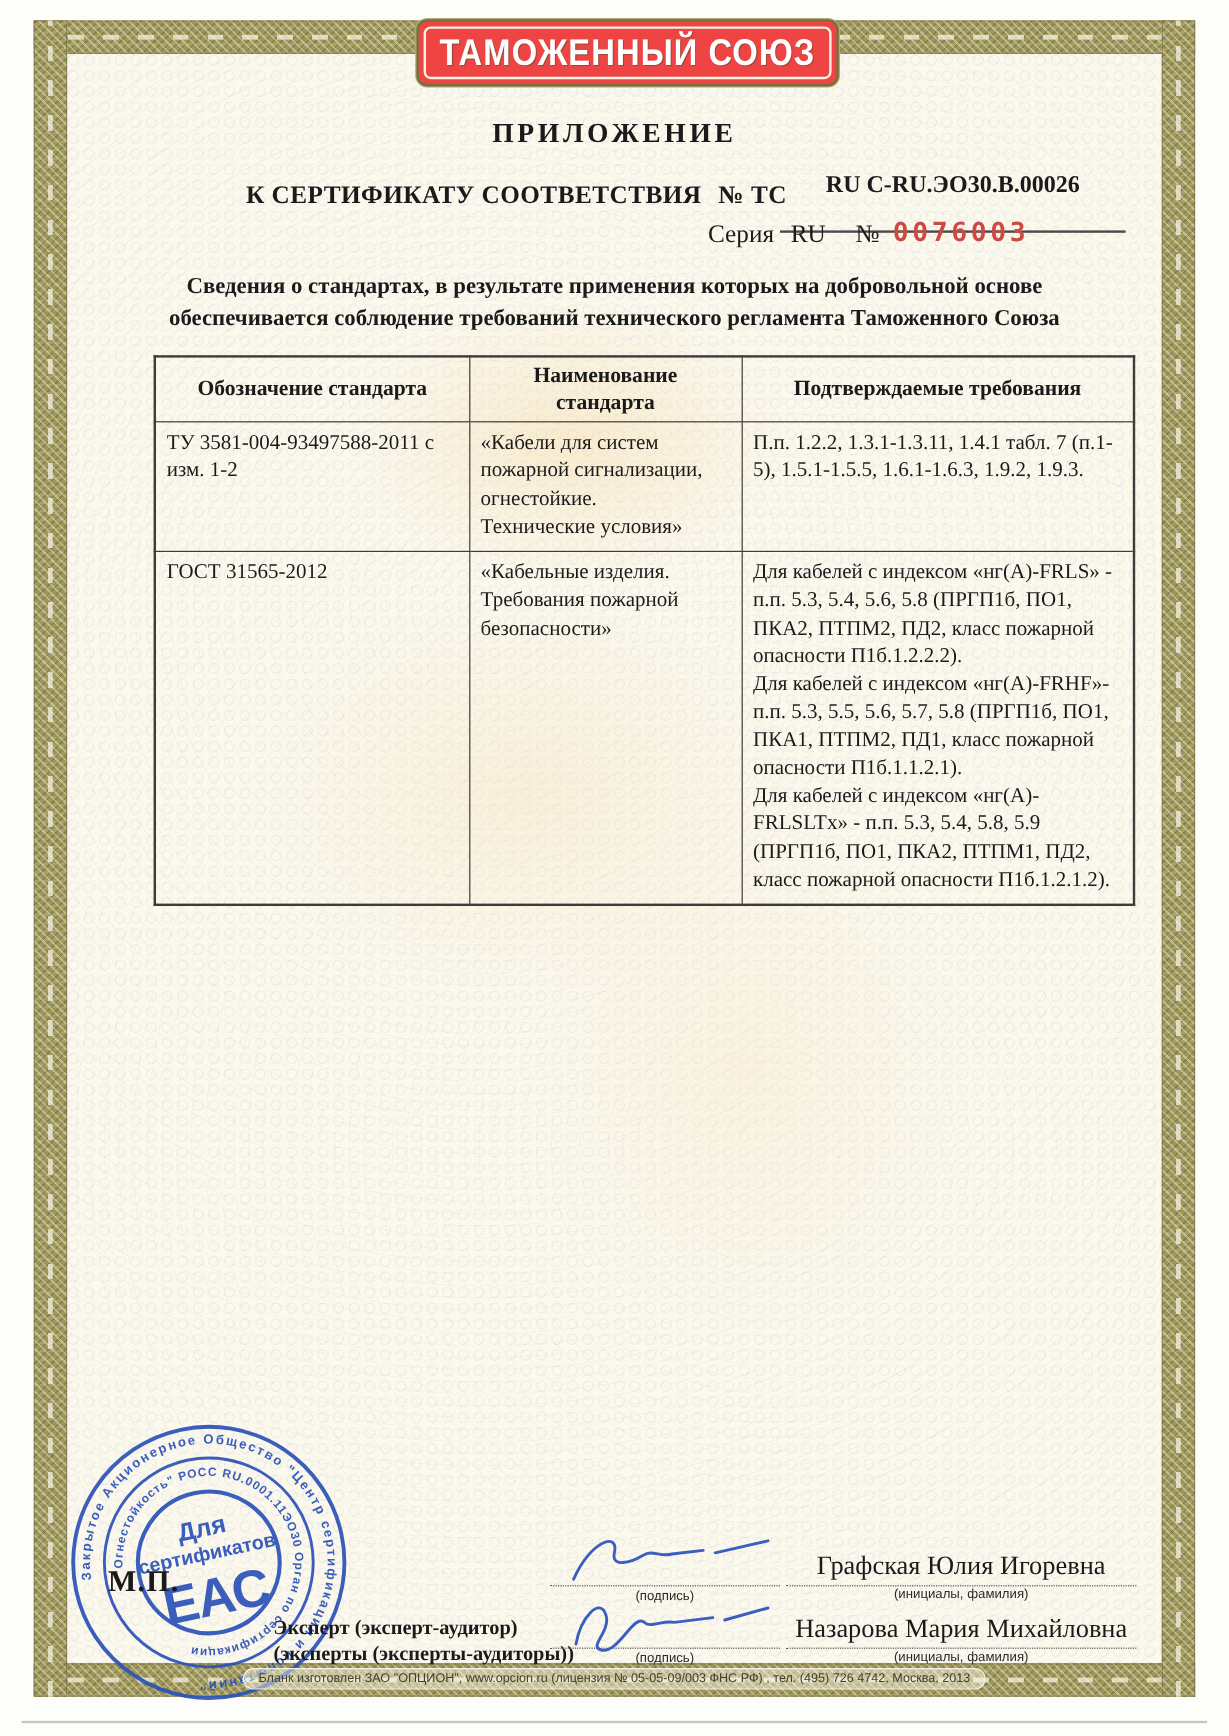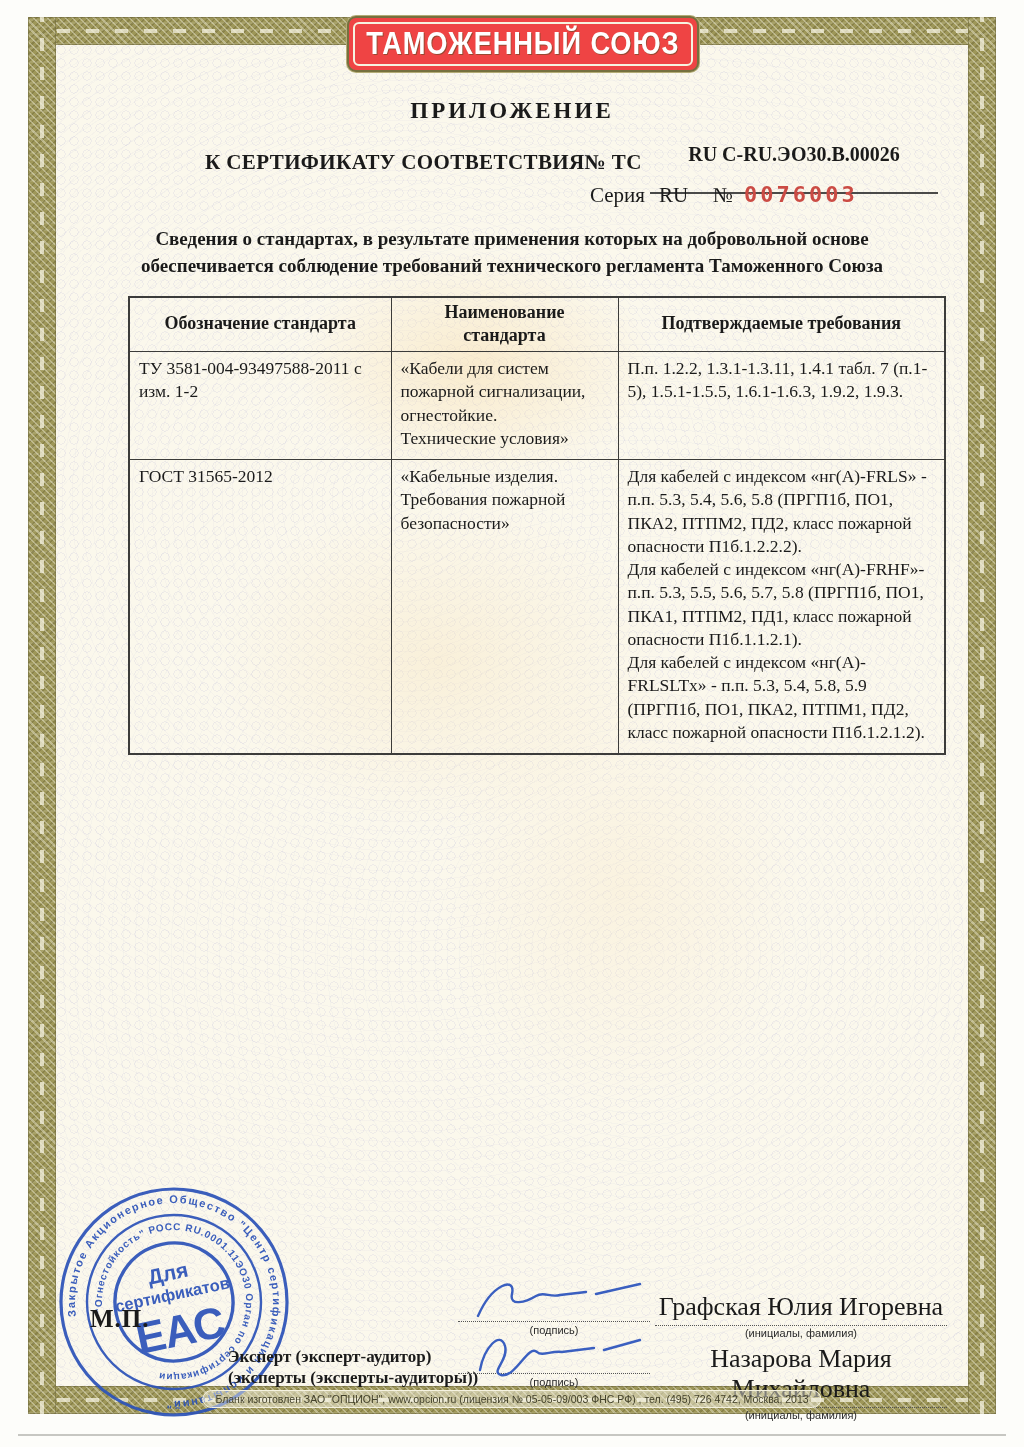--- a/index.html
+++ b/index.html
@@ -50,21 +50,21 @@
   .banner-text {
     font-family:"Liberation Sans","DejaVu Sans",sans-serif; font-weight:bold; font-size:31px;
     color:#ffffff; letter-spacing:1px; transform:scaleX(0.88); white-space:nowrap;
     text-shadow:1px 1px 0 rgba(80,76,34,0.55);
   }
   
   .abs { position:absolute; z-index:3; }
   .page-title { top:98px; left:0; width:100%; text-align:center;
     font-size:23px; font-weight:bold; letter-spacing:3px; }
   .subtitle { top:150px; left:205px; font-size:21px; font-weight:bold; letter-spacing:0.4px; white-space:nowrap; }
-  .subtitle .numlabel { margin-left:0; }
+  .subtitle .numlabel { margin-left:14px; }
   .certnum { top:143px; left:650px; width:288px; text-align:center;
     font-size:20px; font-weight:bold; padding-bottom:26px; border-bottom:2px solid #4a4a48; }
   .series-label { top:183px; left:590px; font-size:21px; }
   .series-label .ru { margin-left:14px; }
   .numero { top:183px; left:713px; font-size:21px; }
   .series-number { top:182px; left:744px; font-size:22px; font-weight:bold;
     font-family:"DejaVu Sans Mono",monospace; letter-spacing:3px; color:#cb4b44; }
   .intro { top:226px; left:92px; width:840px; text-align:center;
     font-size:19px; font-weight:bold; line-height:1.42; }
   
@@ -89,21 +89,21 @@
   #sig-label-1 { top:1291px; }
   #sig-label-2 { top:1347px; }
   .sig-line { left:458px; width:192px; height:28px; border-bottom:1.5px dotted #555; text-align:center; }
   #sig-line-1 { top:1294px; }
   #sig-line-2 { top:1346px; }
   .line-caption { width:100%; text-align:center; margin-top:30px;
     font-family:"Liberation Sans","DejaVu Sans",sans-serif; font-size:11px; color:#2a2a2a; }
   .name-block { left:655px; width:292px; text-align:center; }
   #name-block-1 { top:1292px; }
   #name-block-2 { top:1344px; }
-  .name-text { font-size:26px; padding-bottom:3px; border-bottom:1.5px dotted #555; }
+  .name-text { font-size:22px; padding-bottom:3px; border-bottom:1.5px dotted #555; }
   .name-caption { font-family:"Liberation Sans","DejaVu Sans",sans-serif; font-size:11px; color:#2a2a2a; margin-top:1px; }
   .sig-stroke { z-index:4; pointer-events:none; }
   #sig-stroke-1 { top:1274px; left:468px; }
   #sig-stroke-2 { top:1324px; left:468px; }
   
   .footer-pill { top:1390px; left:50%; transform:translateX(-50%); z-index:4;
     border:1.5px solid #f5f2e0; border-radius:11px; padding:2px 12px;
     background:rgba(250,248,235,0.45); white-space:nowrap;
     font-family:"Liberation Sans","DejaVu Sans",sans-serif; font-size:10.5px; color:#42402a; }
   .scan-edge { top:1434px; left:18px; width:988px; height:2px; background:#c7c7c2; z-index:0; }

